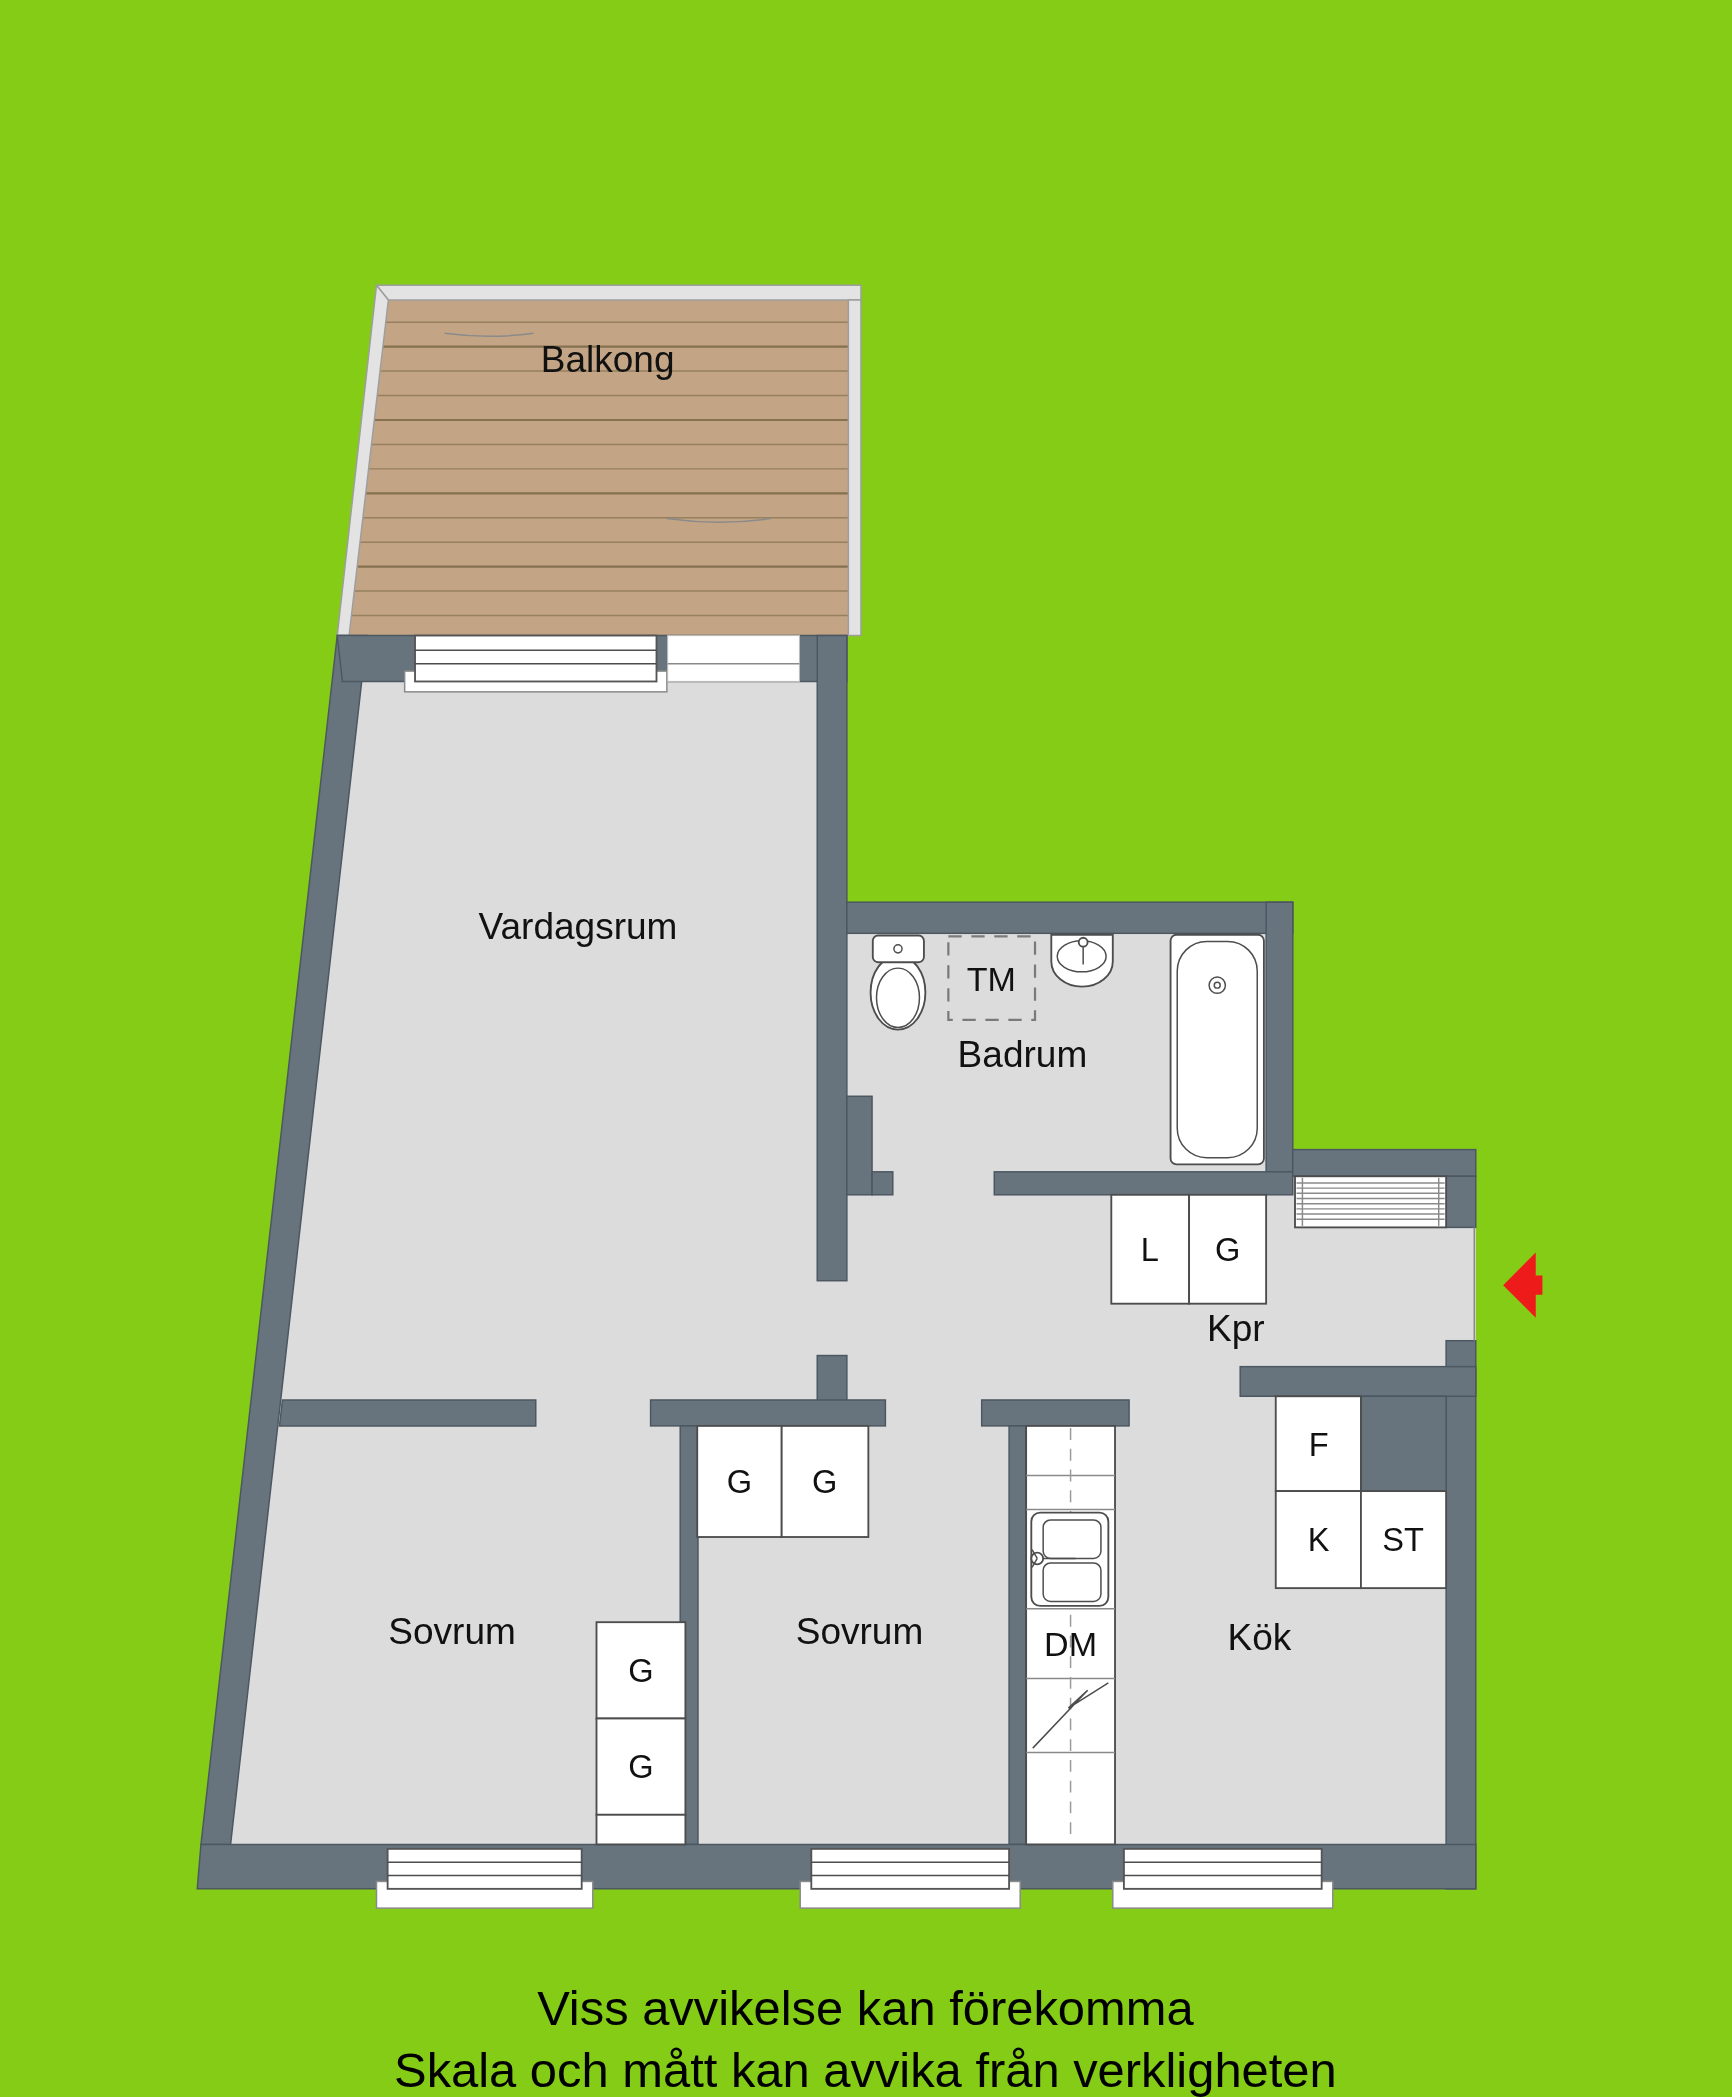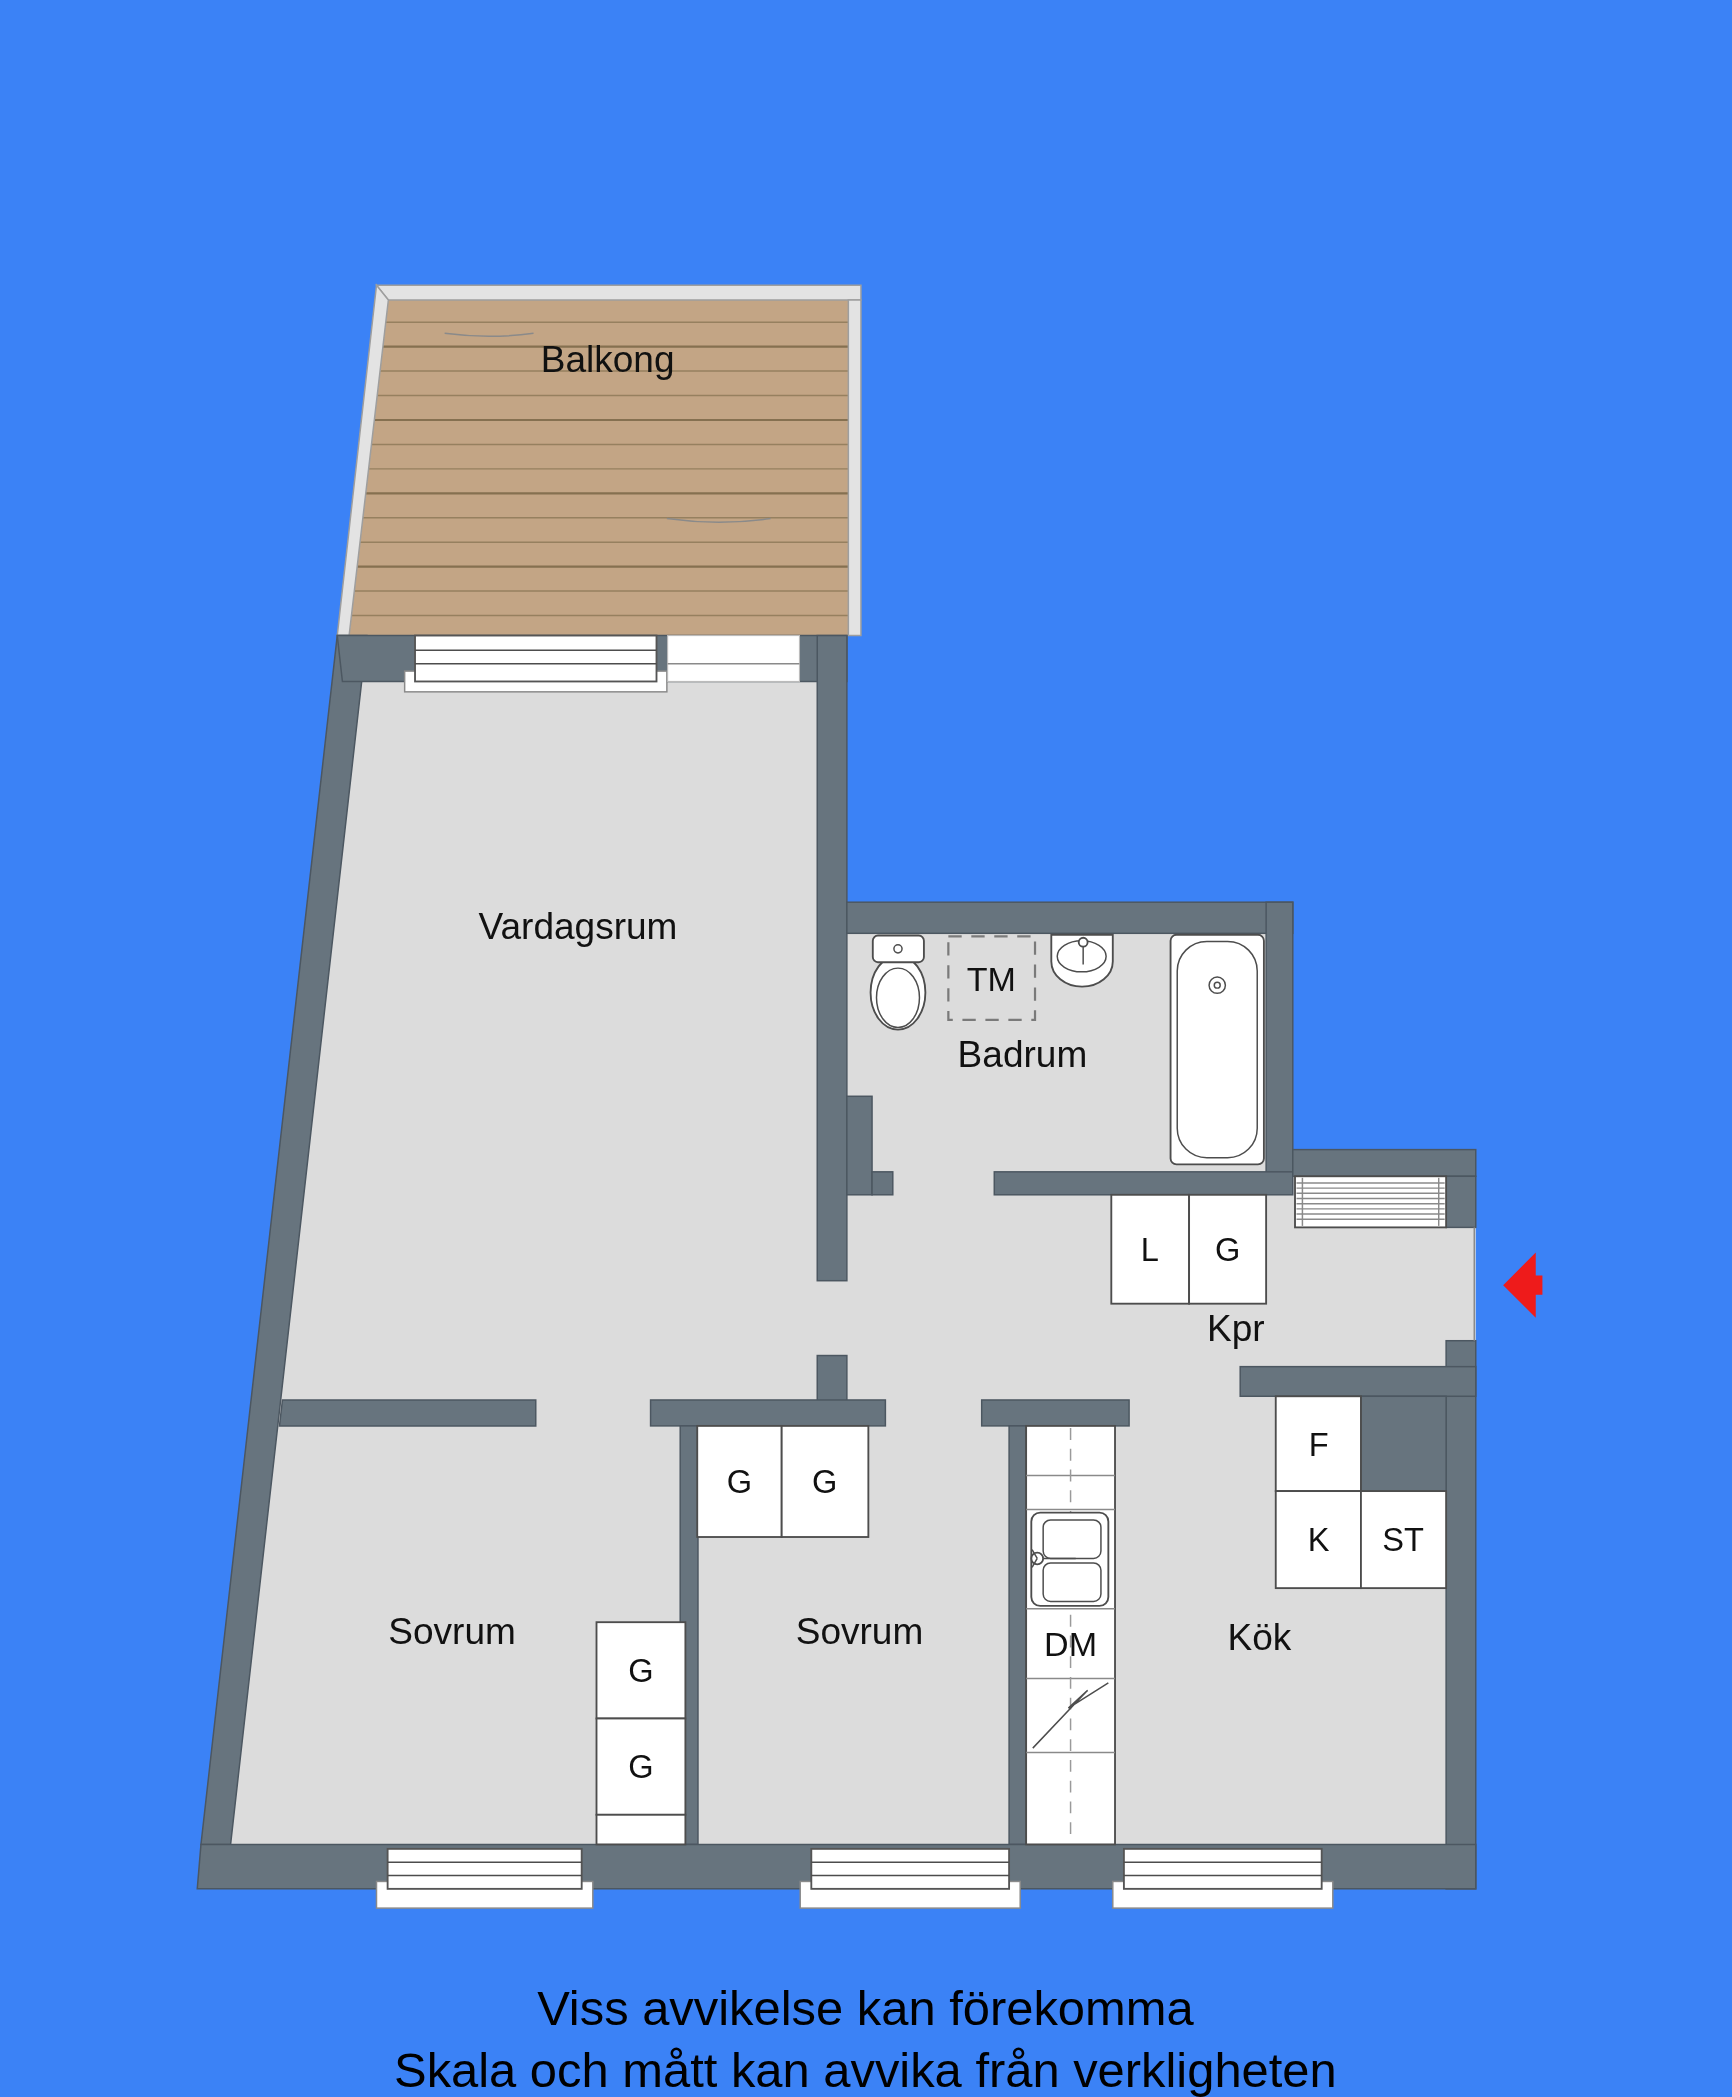--- a/index.html
+++ b/index.html
@@ -1,16 +1,16 @@
 <!DOCTYPE html>
 <html style="font-size:12px"><head>
 <meta charset="utf-8">
 <style>
   html,body{margin:0;padding:0;background:#ffffff;}
-  .page{position:relative;width:1733px;height:2097px;background:#3b82f6;overflow:hidden;
+  .page{position:relative;width:1733px;height:2097px;background:#84cc16;overflow:hidden;
         font-family:"Liberation Sans", sans-serif;}
   svg{display:block}
   .floor{fill:#dcdcdc;}
   .wall{fill:#67747e;stroke:#4c5761;stroke-width:2px;}
   .deck{fill:#c3a585;}
   .plank{stroke:#96805f;stroke-width:2px;}
   .plank.deep{stroke:#857050;stroke-width:3px;}
   .rail{fill:#e3e3e3;stroke:#9e9e9e;stroke-width:2px;}
   .whitebox{fill:#ffffff;stroke:#4d4d4d;stroke-width:2.5px;}
   .fixture{fill:#ffffff;stroke:#4d4d4d;stroke-width:2.5px;}

